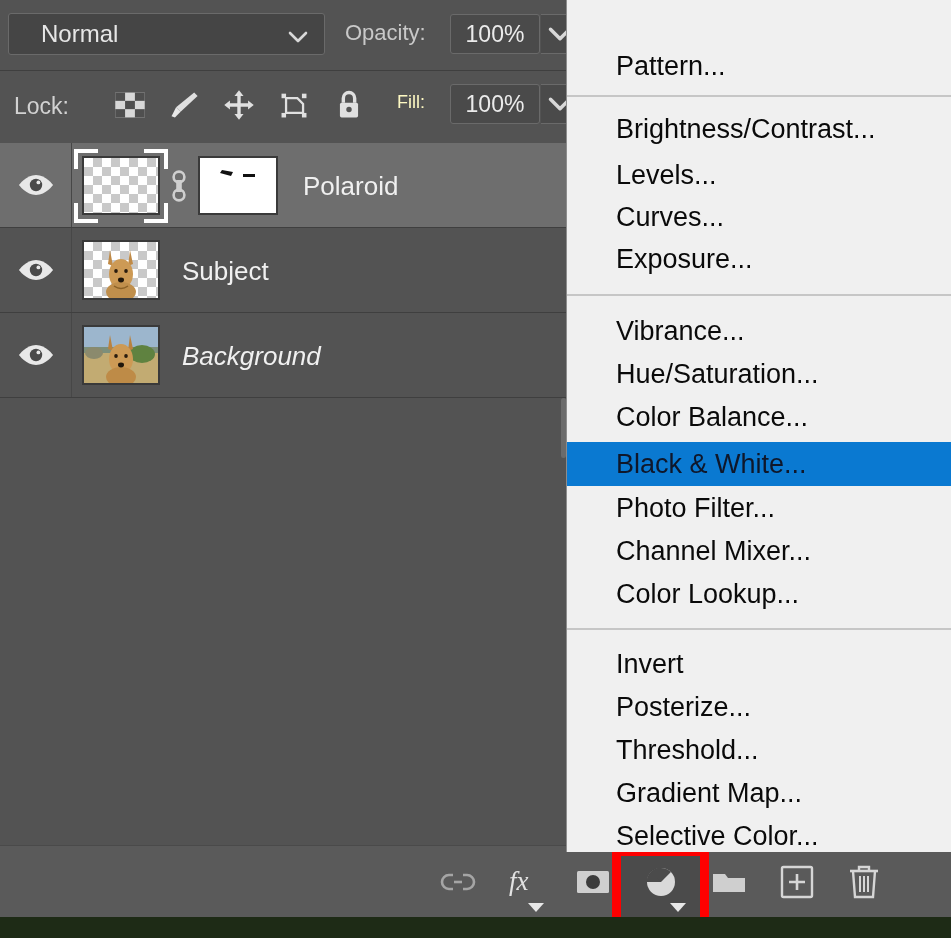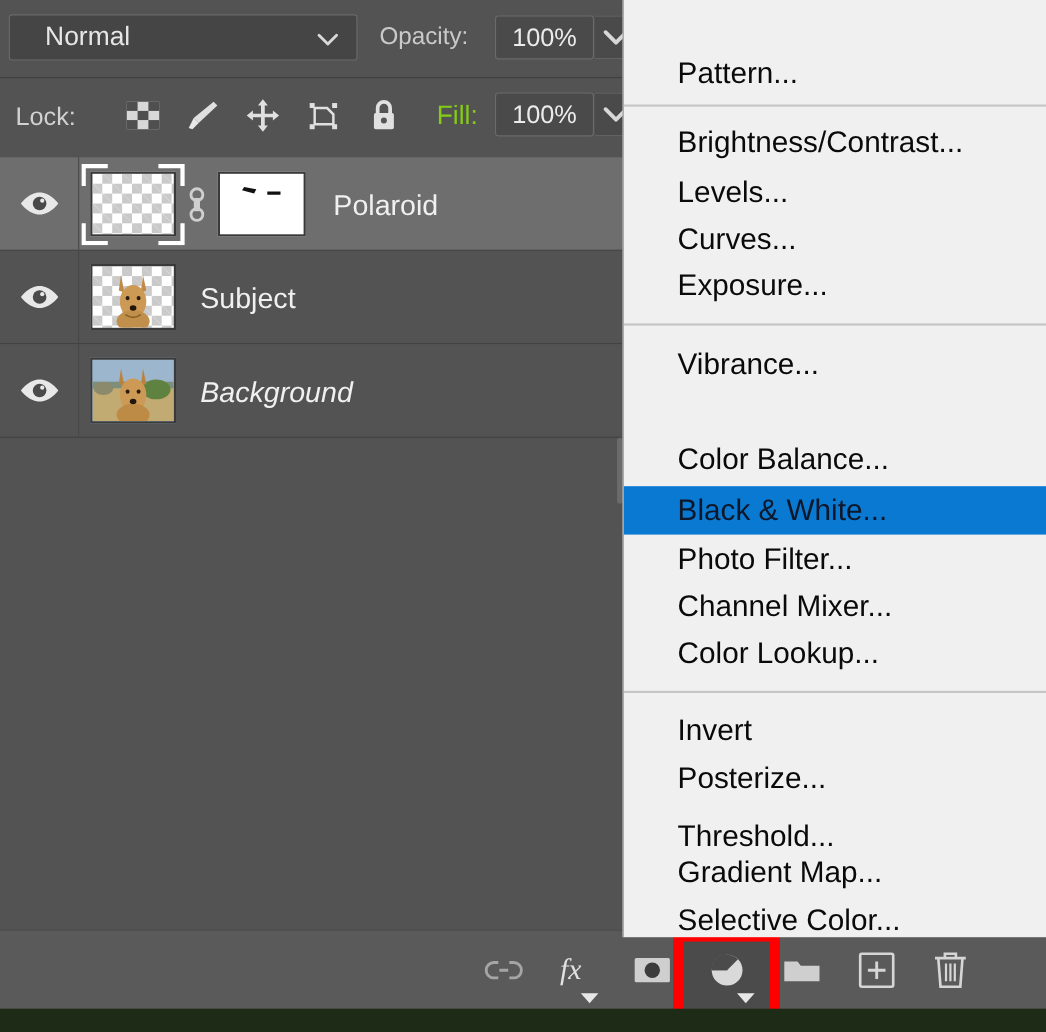--- a/index.html
+++ b/index.html
@@ -32,21 +32,21 @@
   .op-val{left:450px;top:14px;width:90px;height:40px;}
   .op-arrow{position:absolute;left:541px;top:14px;width:38px;height:40px;
     background:#4a4a4a;border:1px solid #6a6a6a;border-left:none;border-radius:0 3px 3px 0;box-sizing:border-box;}
   .fill-val{left:450px;top:84px;width:90px;height:40px;}
   .fill-arrow{position:absolute;left:541px;top:84px;width:38px;height:40px;
     background:#4a4a4a;border:1px solid #6a6a6a;border-left:none;border-radius:0 3px 3px 0;box-sizing:border-box;}
 
   .lock-row{position:absolute;left:0;top:70px;width:951px;height:70px;background:#535353;
     border-top:1px solid #3f3f3f;}
   .lock-label{position:absolute;left:14px;top:22px;color:#d2d2d2;font-size:23px;}
-  .fill-label{position:absolute;left:397px;top:92px;color:#84cc16;font-size:24px;}
+  .fill-label{position:absolute;left:397px;top:92px;color:#fef9c3;font-size:18px;}
   .lock-icon{position:absolute;top:88px;width:34px;height:34px;}
 
   
   .layer-row{position:absolute;left:0;width:566px;height:85px;
     border-bottom:1px solid #3f3f3f;box-sizing:border-box;}
   .layer-row.sel{background:#6e6e6e;}
   .layer-row.unsel{background:#535353;}
   .eye-cell{position:absolute;left:0;top:0;width:71px;height:84px;
     border-right:1px solid #474747;display:flex;align-items:center;justify-content:center;}
   .thumb{position:absolute;border:2px solid #3a3a3a;box-sizing:border-box;}
@@ -327,28 +327,29 @@
     <div class="menu-sep" style="top:95px;"></div>
 
     <div class="menu-item" style="top:108px;">Brightness/Contrast...</div>
     <div class="menu-item" style="top:154px;">Levels...</div>
     <div class="menu-item" style="top:196px;">Curves...</div>
     <div class="menu-item" style="top:238px;">Exposure...</div>
 
     <div class="menu-sep" style="top:294px;"></div>
 
     <div class="menu-item" style="top:310px;">Vibrance...</div>
+    <div class="menu-item" style="top:353px;">Hue/Saturation...</div>
     <div class="menu-item" style="top:396px;">Color Balance...</div>
     <div class="menu-item hl" style="top:442px;height:44px;">Black &amp; White...</div>
     <div class="menu-item" style="top:487px;">Photo Filter...</div>
     <div class="menu-item" style="top:530px;">Channel Mixer...</div>
     <div class="menu-item" style="top:573px;">Color Lookup...</div>
 
     <div class="menu-sep" style="top:628px;"></div>
 
     <div class="menu-item" style="top:643px;">Invert</div>
     <div class="menu-item" style="top:686px;">Posterize...</div>
-    <div class="menu-item" style="top:729px;margin-top:10px;">Threshold...</div>
+    <div class="menu-item" style="top:729px;">Threshold...</div>
     <div class="menu-item" style="top:772px;">Gradient Map...</div>
     <div class="menu-item" style="top:815px;">Selective Color...</div>
   </div>
 
 </div>
 
 </body></html>

